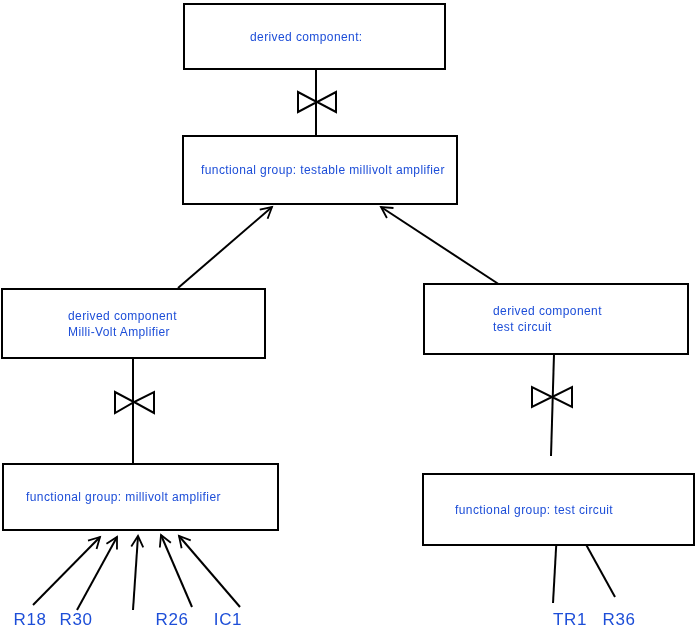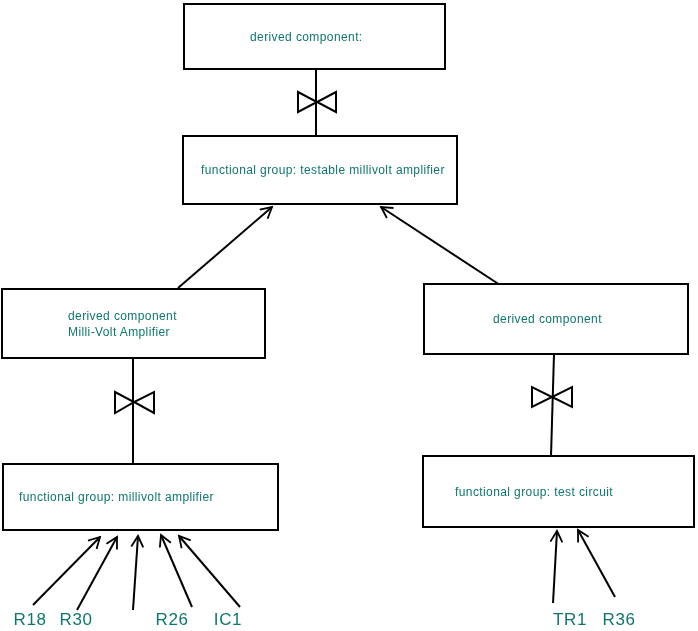--- a/index.html
+++ b/index.html
@@ -6,21 +6,21 @@
     margin: 0;
     padding: 0;
     background: #ffffff;
   }
   .canvas {
     position: relative;
     width: 698px;
     height: 631px;
     background: #ffffff;
     font-family: "Liberation Sans", sans-serif;
-    color: #0f766e;
+    color: #1d4ed8;
     overflow: hidden;
   }
   .connector-layer {
     position: absolute;
     left: 0;
     top: 0;
     width: 698px;
     height: 631px;
   }
   .node-box {
@@ -35,23 +35,23 @@
   .node-line {
     font-size: 12px;
     line-height: 16px;
     white-space: pre;
     letter-spacing: 0.4px;
   }
   
   .box-derived-testable    { left: 183px; top: 3px;   width: 263px; height: 67px; padding-left: 65px; }
   .box-functional-testable { left: 182px; top: 135px; width: 276px; height: 70px; padding-left: 17px;  }
   .box-derived-millivolt   { left: 1px;   top: 288px; width: 265px; height: 71px; padding-left: 65px; }
-  .box-functional-millivolt{ left: 2px;   top: 463px; width: 277px; height: 68px; padding-left: 15px; }
+  .box-functional-millivolt{ left: 2px;   top: 463px; width: 277px; height: 68px; padding-left: 22px; }
   .box-derived-test        { left: 423px; top: 283px; width: 266px; height: 72px; padding-left: 68px; }
-  .box-functional-test     { left: 422px; top: 455px; width: 273px; height: 73px; padding-left: 31px; }
+  .box-functional-test     { left: 422px; top: 473px; width: 273px; height: 73px; padding-left: 31px; }
   .component-label {
     position: absolute;
     top: 610px;
     transform: translateX(-50%);
     font-size: 17px;
     letter-spacing: 0.6px;
     white-space: nowrap;
   }
   .lbl-r18 { left: 30px;  }
   .lbl-r30 { left: 76px;  }
@@ -115,20 +115,21 @@
     <div class="node-line">derived component</div>
     <div class="node-line">Milli-Volt Amplifier</div>
   </div>
 
   <div class="node-box box-functional-millivolt">
     <div class="node-line">functional group: millivolt amplifier</div>
   </div>
 
   <div class="node-box box-derived-test">
     <div class="node-line">derived component</div>
+    <div class="node-line">test circuit</div>
   </div>
 
   <div class="node-box box-functional-test">
     <div class="node-line">functional group: test circuit</div>
   </div>
 
   <div class="component-label lbl-r18">R18</div>
   <div class="component-label lbl-r30">R30</div>
   <div class="component-label lbl-r26">R26</div>
   <div class="component-label lbl-r22">R22</div>

